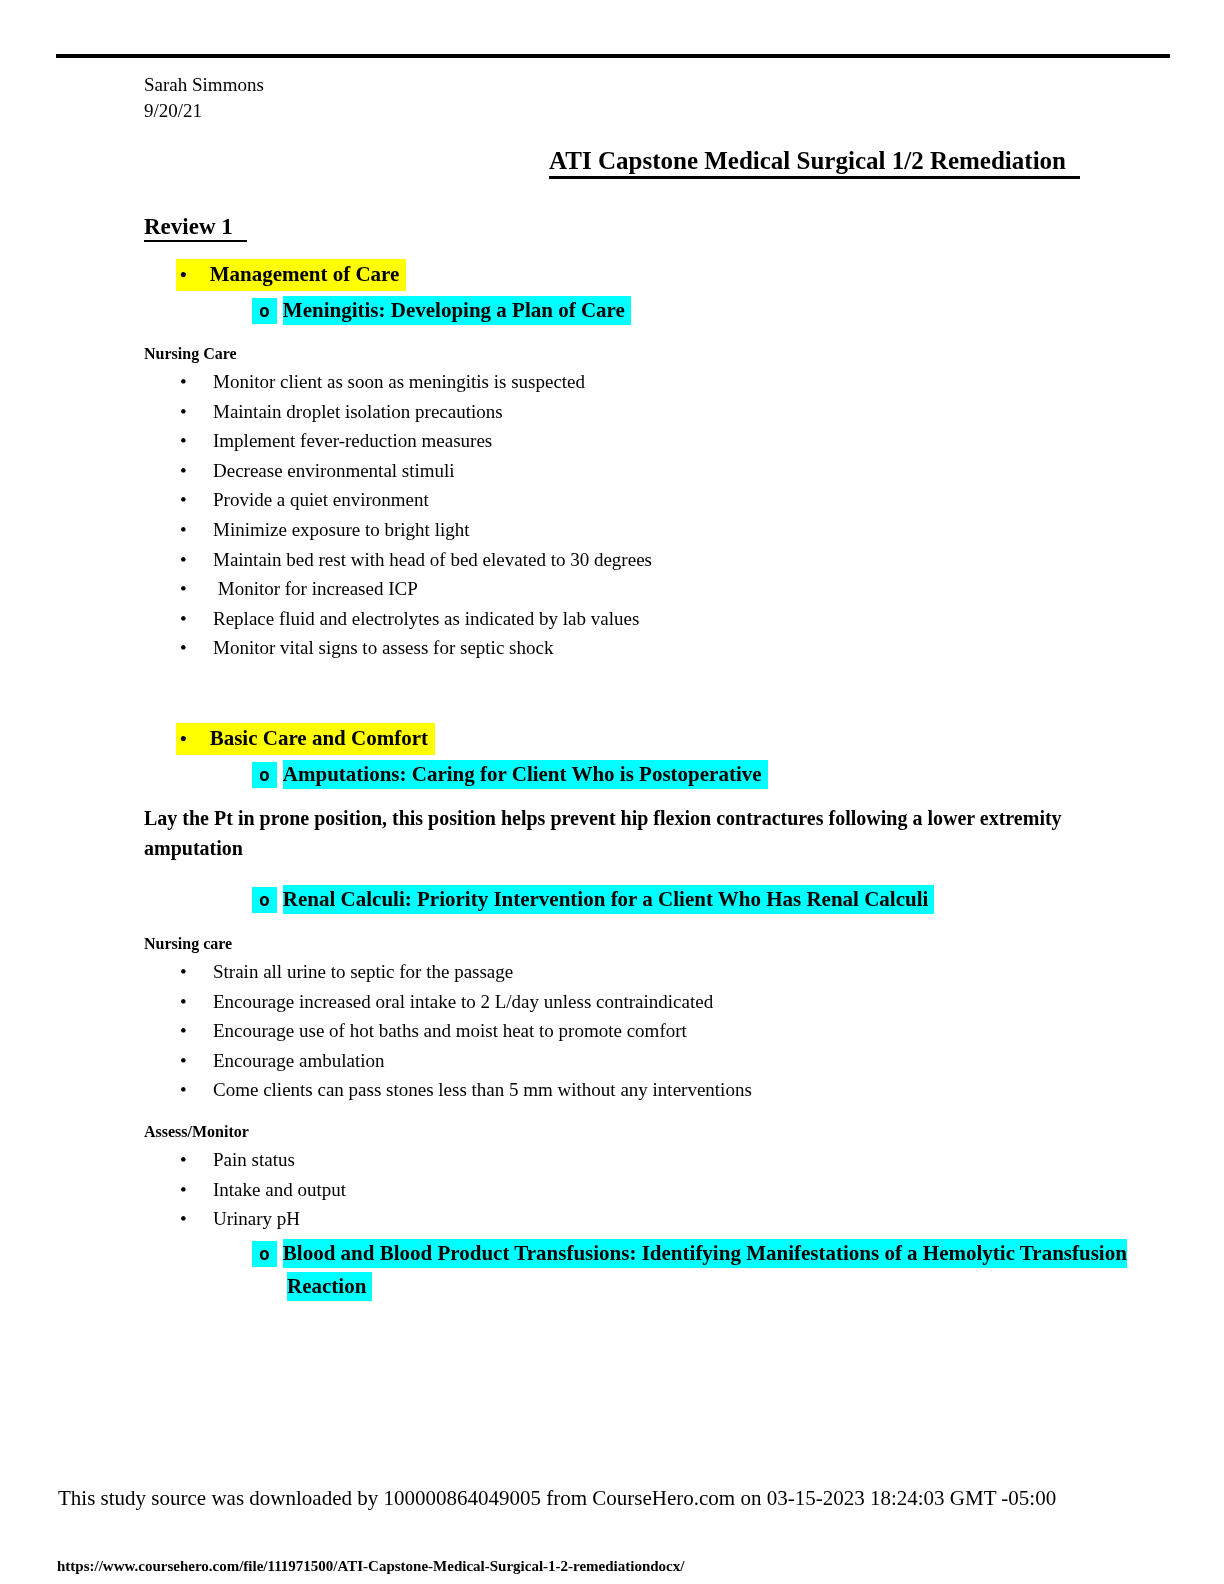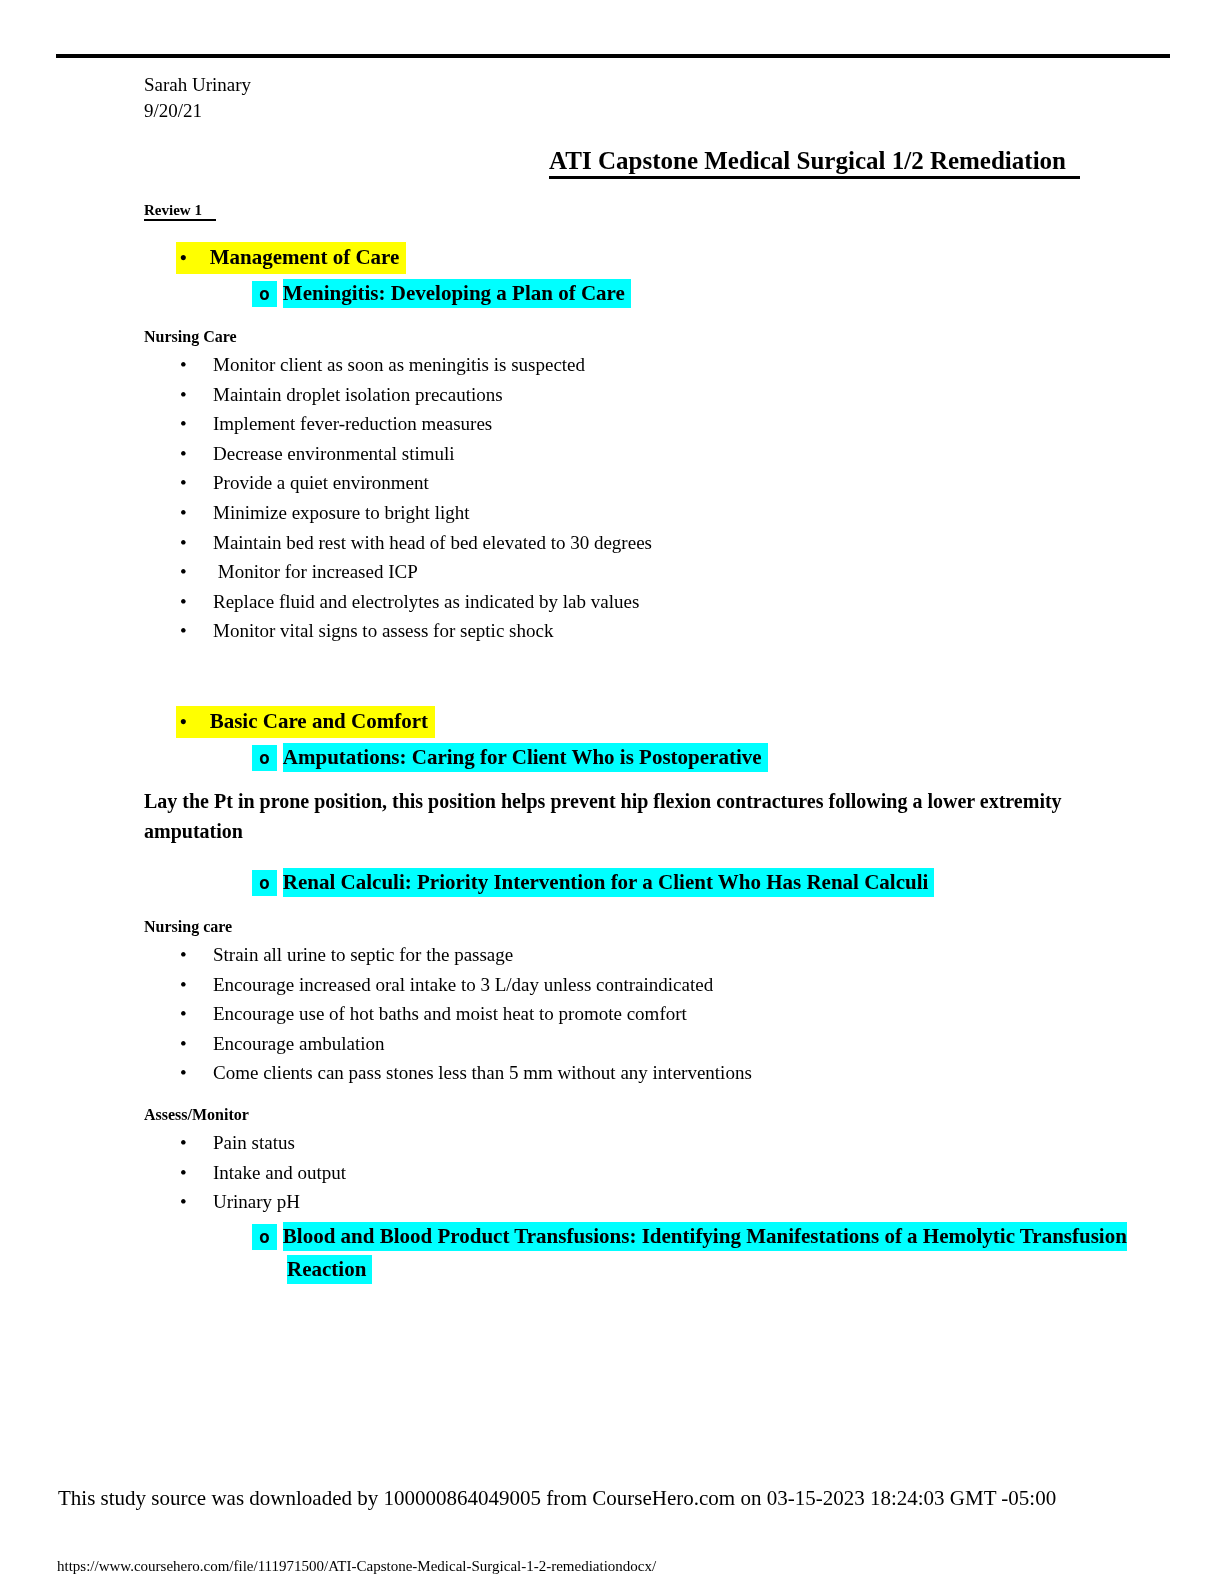--- a/index.html
+++ b/index.html
@@ -21,21 +21,21 @@
   }
   .meta-line { font-size:19px; line-height:26px; }
   .doc-title {
     width:936px; text-align:right;
     margin-top:22px; font-size:25px; font-weight:bold; line-height:30px;
   }
   .doc-title .u {
     border-bottom:3px solid #000; padding-right:14px; padding-bottom:2px;
   }
   .review-heading {
-    margin-top:20px; font-size:15px; font-weight:bold; line-height:28px;
+    margin-top:37px; font-size:23px; font-weight:bold; line-height:28px;
   }
   .review-heading .u {
     border-bottom:2px solid #000; padding-right:14px; padding-bottom:1px;
   }
   .cat-row { font-size:21px; font-weight:bold; line-height:27px; }
   .cat-hl {
     background:var(--hl-yellow,#ffff00);
     margin-left:32px; display:inline-block;
     padding:2px 7px 3px 4px;
   }
@@ -64,34 +64,34 @@
   ul.doc-list .li-marker { position:absolute; left:36px; top:0; }
   ul.doc-list .li-text { white-space:pre-wrap; }
   .note {
     margin-top:12px; font-size:20px; font-weight:bold;
     line-height:30px; max-width:960px;
   }
   .footer-note {
     position:absolute; left:58px; top:1488px; font-size:21px; line-height:20px;
   }
   .footer-url {
-    position:absolute; left:57px; top:1556px; font-size:15px; line-height:20px;
+    position:absolute; left:57px; top:1556px; font-size:15px; line-height:20px;font-weight:bold;
   }.mt13{margin-top:13px}
   .mt14{margin-top:14px}.mt15{margin-top:15px}.mt18{margin-top:18px}
   .mt19{margin-top:19px}.mt20{margin-top:20px}.mt58{margin-top:58px}
   .mt60{margin-top:60px}
 </style>
 </head>
 <body>
 
 <div class="page">
   <div class="top-rule"></div>
 
   <div class="content">
-    <div class="meta-line">Sarah Urinary</div>
+    <div class="meta-line">Sarah Simmons</div>
     <div class="meta-line">9/20/21</div>
 
     <div class="doc-title"><span class="u">ATI Capstone Medical Surgical 1/2 Remediation</span></div>
 
     <div class="review-heading"><span class="u">Review 1</span></div>
 
     <div class="cat-row mt18">
       <span class="cat-hl"><span class="cat-marker">•</span><span class="cat-gap"></span><span>Management of Care</span></span>
     </div>
     <div class="topic-row">
@@ -123,21 +123,21 @@
     <p class="note">Lay the Pt in prone position, this position helps prevent hip flexion contractures following a lower extremity amputation</p>
 
     <div class="topic-row mt13">
       <span class="topic-marker">o</span><span class="topic-text">Renal Calculi: Priority Intervention for a Client Who Has Renal Calculi</span>
     </div>
 
     <h3 class="sec-heading mt15">Nursing care</h3>
 
     <ul class="doc-list mt19">
       <li><span class="li-marker">•</span><span class="li-text">Strain all urine to septic for the passage</span></li>
-      <li><span class="li-marker">•</span><span class="li-text">Encourage increased oral intake to 3 L/day unless contraindicated</span></li>
+      <li><span class="li-marker">•</span><span class="li-text">Encourage increased oral intake to 2 L/day unless contraindicated</span></li>
       <li><span class="li-marker">•</span><span class="li-text">Encourage use of hot baths and moist heat to promote comfort</span></li>
       <li><span class="li-marker">•</span><span class="li-text">Encourage ambulation</span></li>
       <li><span class="li-marker">•</span><span class="li-text">Come clients can pass stones less than 5 mm without any interventions</span></li>
     </ul>
 
     <h3 class="sec-heading mt14">Assess/Monitor</h3>
 
     <ul class="doc-list mt20">
       <li><span class="li-marker">•</span><span class="li-text">Pain status</span></li>
       <li><span class="li-marker">•</span><span class="li-text">Intake and output</span></li>

